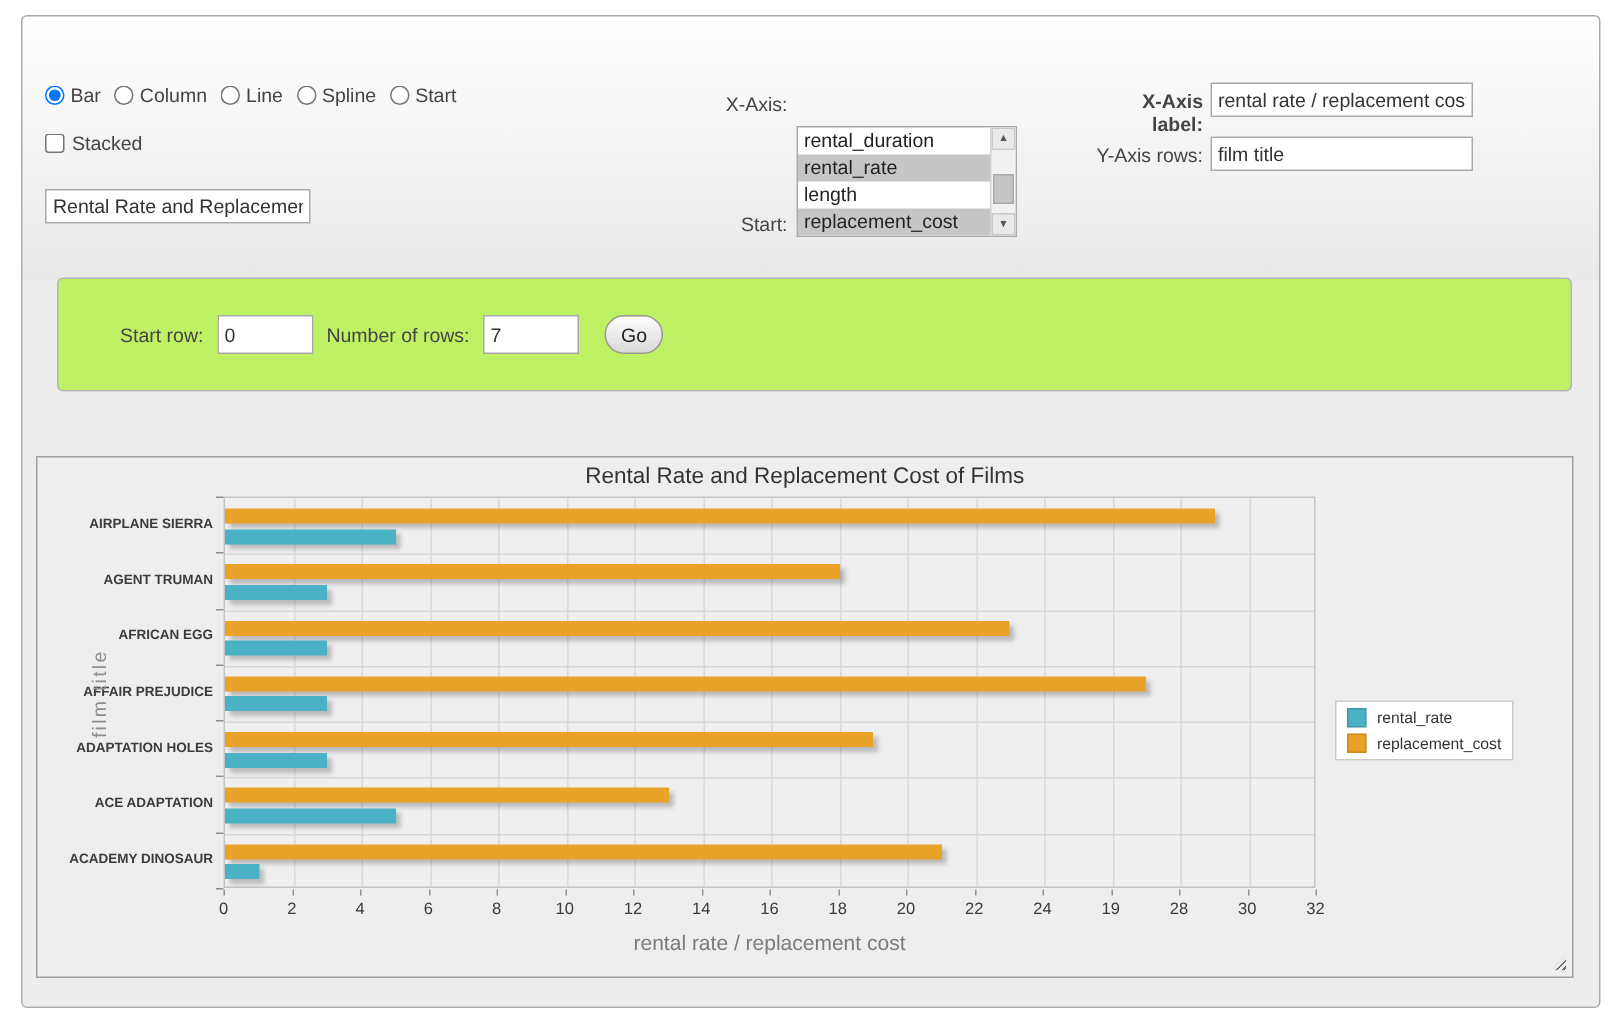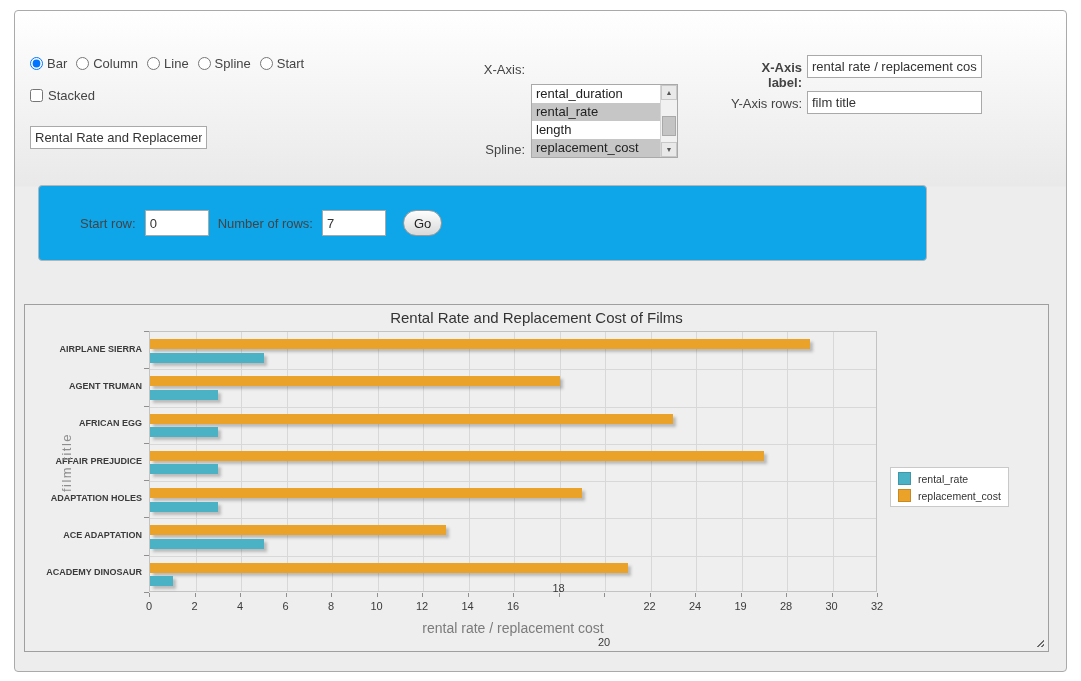--- a/index.html
+++ b/index.html
@@ -57,22 +57,22 @@
   .lb-thumb { position: absolute; left: 1px; top: 31px; width: 14px; height: 20px; background: #c4c4c4; border: 1px solid #a9a9a9; }
 
   .axis-label-caption { position: absolute; width: 78px; text-align: right; }
   .xlabel-caption { left: 724px; top: 60px; font-weight: bold; }
   .ylabel-caption { left: 724px; top: 96px; }
   .xlabel-input { position: absolute; left: 807px; top: 55px; width: 175px; height: 23px; }
   .ylabel-input { position: absolute; left: 807px; top: 91px; width: 175px; height: 23px; }
 
   
   .rows-box {
-    position: absolute; left: 38px; top: 185px; width: 889px; height: 76px;
-    background: #0ea5e9; border: 1px solid #b5b5b5; border-radius: 4px;
+    position: absolute; left: 38px; top: 185px; width: 1010px; height: 76px;
+    background: #bef264; border: 1px solid #b5b5b5; border-radius: 4px;
   }
   .rows-inner { position: absolute; left: 41px; top: 0; height: 100%; display: flex; align-items: center; gap: 9px; }
   .rows-input { width: 64px; height: 26px; }
   .go-button {
     margin-left: 8px; min-width: 38px; height: 26px; padding: 0 10px;
     border: 1px solid #999; border-radius: 13px; color: #222;
     background: linear-gradient(to bottom, #fdfdfd, #d9d9d9);
     font-family: "Liberation Sans", sans-serif; font-size: 13px; cursor: pointer;
   }
 
@@ -143,21 +143,21 @@
 
   <div class="stacked-row ctl-label">
     <input type="checkbox" style="">
     <span>Stacked</span>
   </div>
 
   <input class="text-input title-input" value="Rental Rate and Replacement Cost of Films" style="">
 
   <div class="ctl-label xaxis-label-text">X-Axis:</div>
 
-  <div class="ctl-label series-label-text">Spline:</div>
+  <div class="ctl-label series-label-text">Start:</div>
   <div class="listbox" id="series-listbox">
     <div class="lb-scrollbar">
       <div class="lb-btn up">▲</div>
       <div class="lb-thumb"></div>
       <div class="lb-btn down">▼</div>
     </div>
   <div class="listbox-opt">rental_duration</div>
       <div class="listbox-opt selected">rental_rate</div>
       <div class="listbox-opt">length</div>
       <div class="listbox-opt selected">replacement_cost</div>
@@ -259,23 +259,23 @@
         <div class="xtick-label" style="left: 306px; top: 295px;">8</div>
         <div class="xtick" style="position: absolute; left: 351.5px; top: 288px;"></div>
         <div class="xtick-label" style="left: 351.5px; top: 295px;">10</div>
         <div class="xtick" style="position: absolute; left: 397px; top: 288px;"></div>
         <div class="xtick-label" style="left: 397px; top: 295px;">12</div>
         <div class="xtick" style="position: absolute; left: 442.5px; top: 288px;"></div>
         <div class="xtick-label" style="left: 442.5px; top: 295px;">14</div>
         <div class="xtick" style="position: absolute; left: 488px; top: 288px;"></div>
         <div class="xtick-label" style="left: 488px; top: 295px;">16</div>
         <div class="xtick" style="position: absolute; left: 533.5px; top: 288px;"></div>
-        <div class="xtick-label" style="left: 533.5px; top: 277px; text-align: right;">18</div>
+        <div class="xtick-label" style="left: 533.5px; top: 295px; text-align: right;">18</div>
         <div class="xtick" style="position: absolute; left: 579px; top: 288px;"></div>
-        <div class="xtick-label" style="left: 579px; top: 295px; margin-top: 36px;">20</div>
+        <div class="xtick-label" style="left: 579px; top: 295px;">20</div>
         <div class="xtick" style="position: absolute; left: 624.5px; top: 288px;"></div>
         <div class="xtick-label" style="left: 624.5px; top: 295px;">22</div>
         <div class="xtick" style="position: absolute; left: 670px; top: 288px;"></div>
         <div class="xtick-label" style="left: 670px; top: 295px;">24</div>
         <div class="xtick" style="position: absolute; left: 715.5px; top: 288px;"></div>
         <div class="xtick-label" style="left: 715.5px; top: 295px;">19</div>
         <div class="xtick" style="position: absolute; left: 761px; top: 288px;"></div>
         <div class="xtick-label" style="left: 761px; top: 295px;">28</div>
         <div class="xtick" style="position: absolute; left: 806.5px; top: 288px;"></div>
         <div class="xtick-label" style="left: 806.5px; top: 295px;">30</div>

